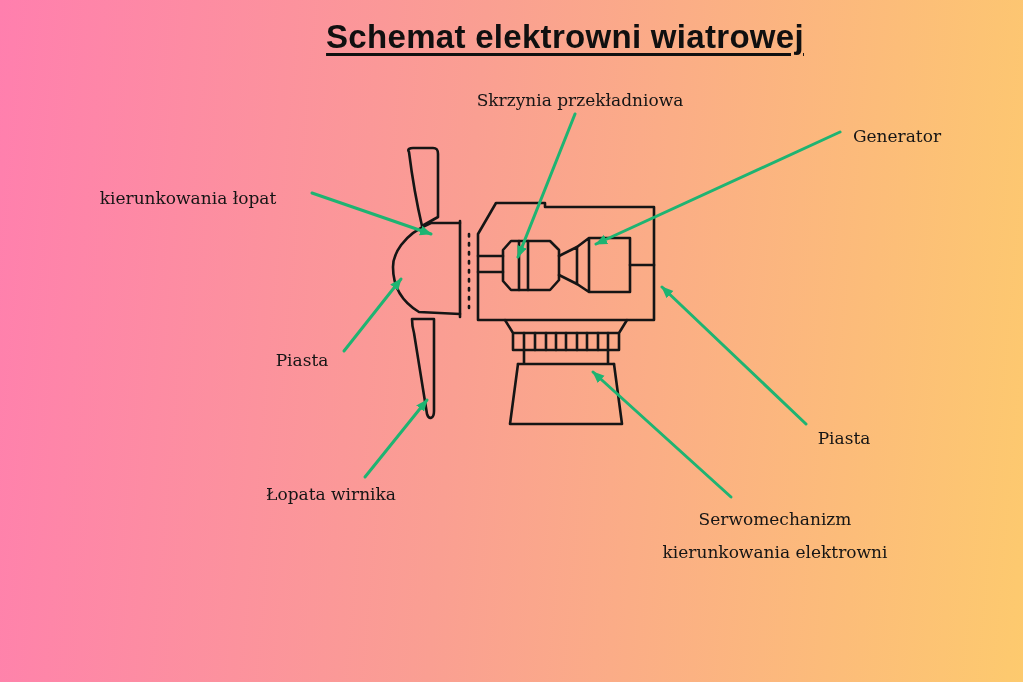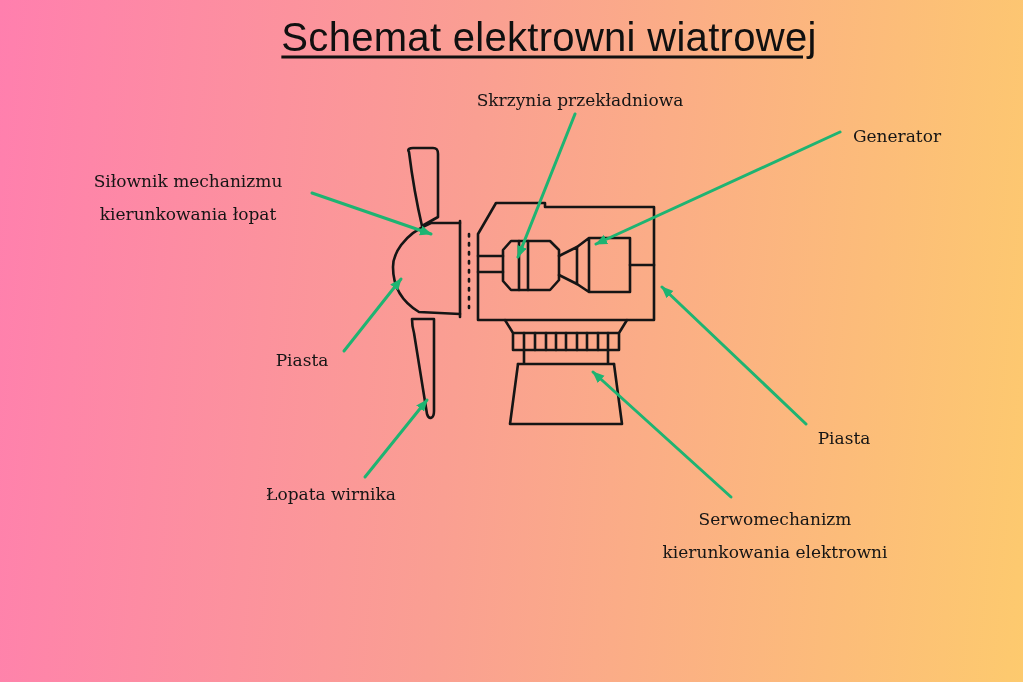--- a/index.html
+++ b/index.html
@@ -6,26 +6,26 @@
   .stage{
     position:relative;
     width:1023px;height:682px;
     overflow:hidden;
     background:linear-gradient(95deg,#ff7fae 0%,#fa9f92 45%,#fdca6e 100%);
     font-family:"DejaVu Serif","Liberation Serif",serif;
     color:#151515;
   }
   .title{
     position:absolute;
-    left:549px;top:37px;
+    left:565px;top:37px;
     transform:translate(-50%,-50%);
     margin:0;
     font-family:"Liberation Sans","DejaVu Sans",sans-serif;
-    font-weight:400;
-    font-size:40px;
+    font-weight:700;
+    font-size:33px;
     letter-spacing:.3px;
     color:#101010;
     text-decoration:underline;
     text-decoration-thickness:3px;
     text-underline-offset:5px;
     white-space:nowrap;
   }
   .label{
     position:absolute;
     transform:translate(-50%,-50%);
@@ -88,21 +88,20 @@
     </g>
   </svg>
 
   <h1 class="title">Schemat elektrowni wiatrowej</h1>
 
   <div class="label" style="left:580px;top:100px">Skrzynia przekładniowa</div>
 
   <div class="label" style="left:897px;top:136px">Generator</div>
 
   <div class="label" style="left:188px;top:198px">
-    <div>Siłownik mechanizmu</div>
     <div>kierunkowania łopat</div>
   </div>
 
   <div class="label" style="left:302px;top:360px">Piasta</div>
 
   <div class="label" style="left:331px;top:494px">Łopata wirnika</div>
 
   <div class="label" style="left:844px;top:438px">Piasta</div>
 
   <div class="label" style="left:775px;top:536px">

